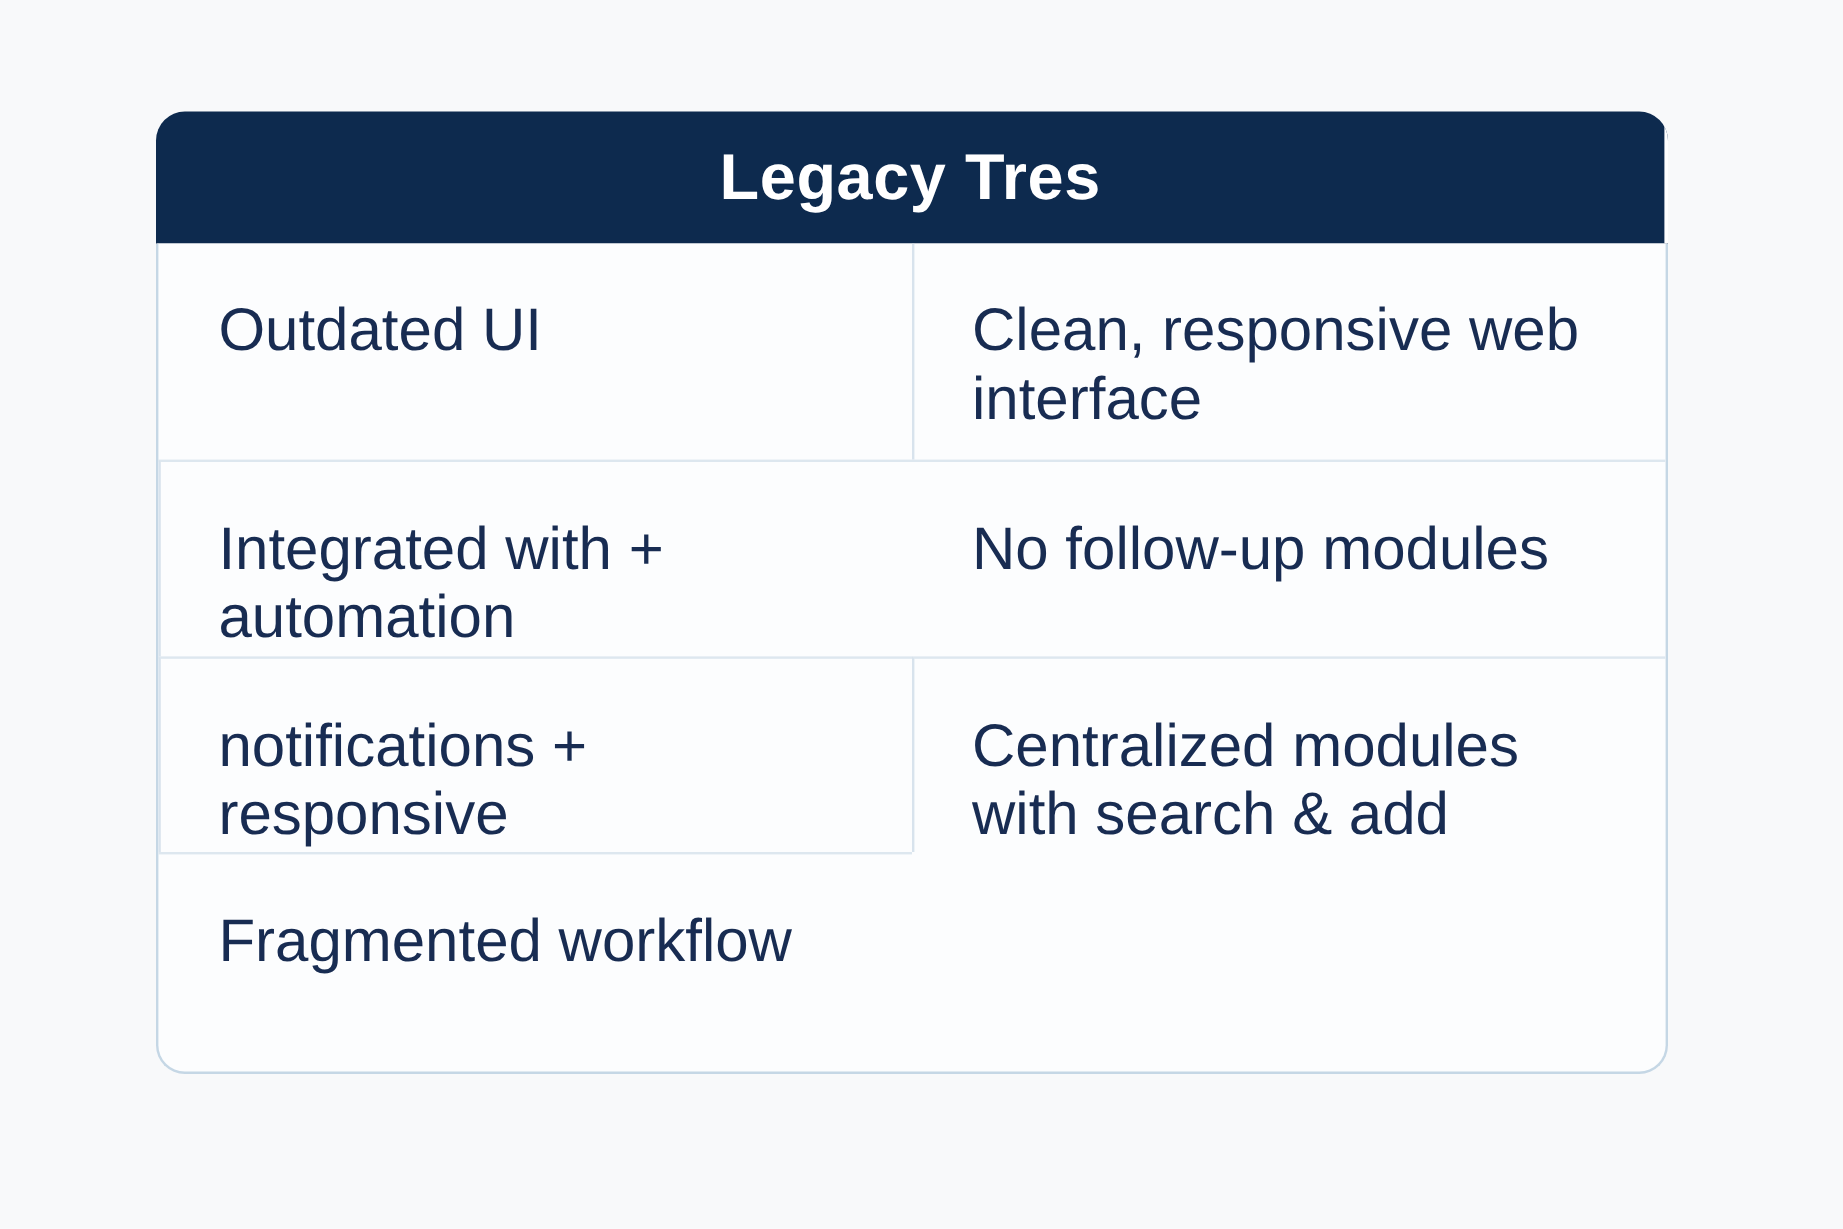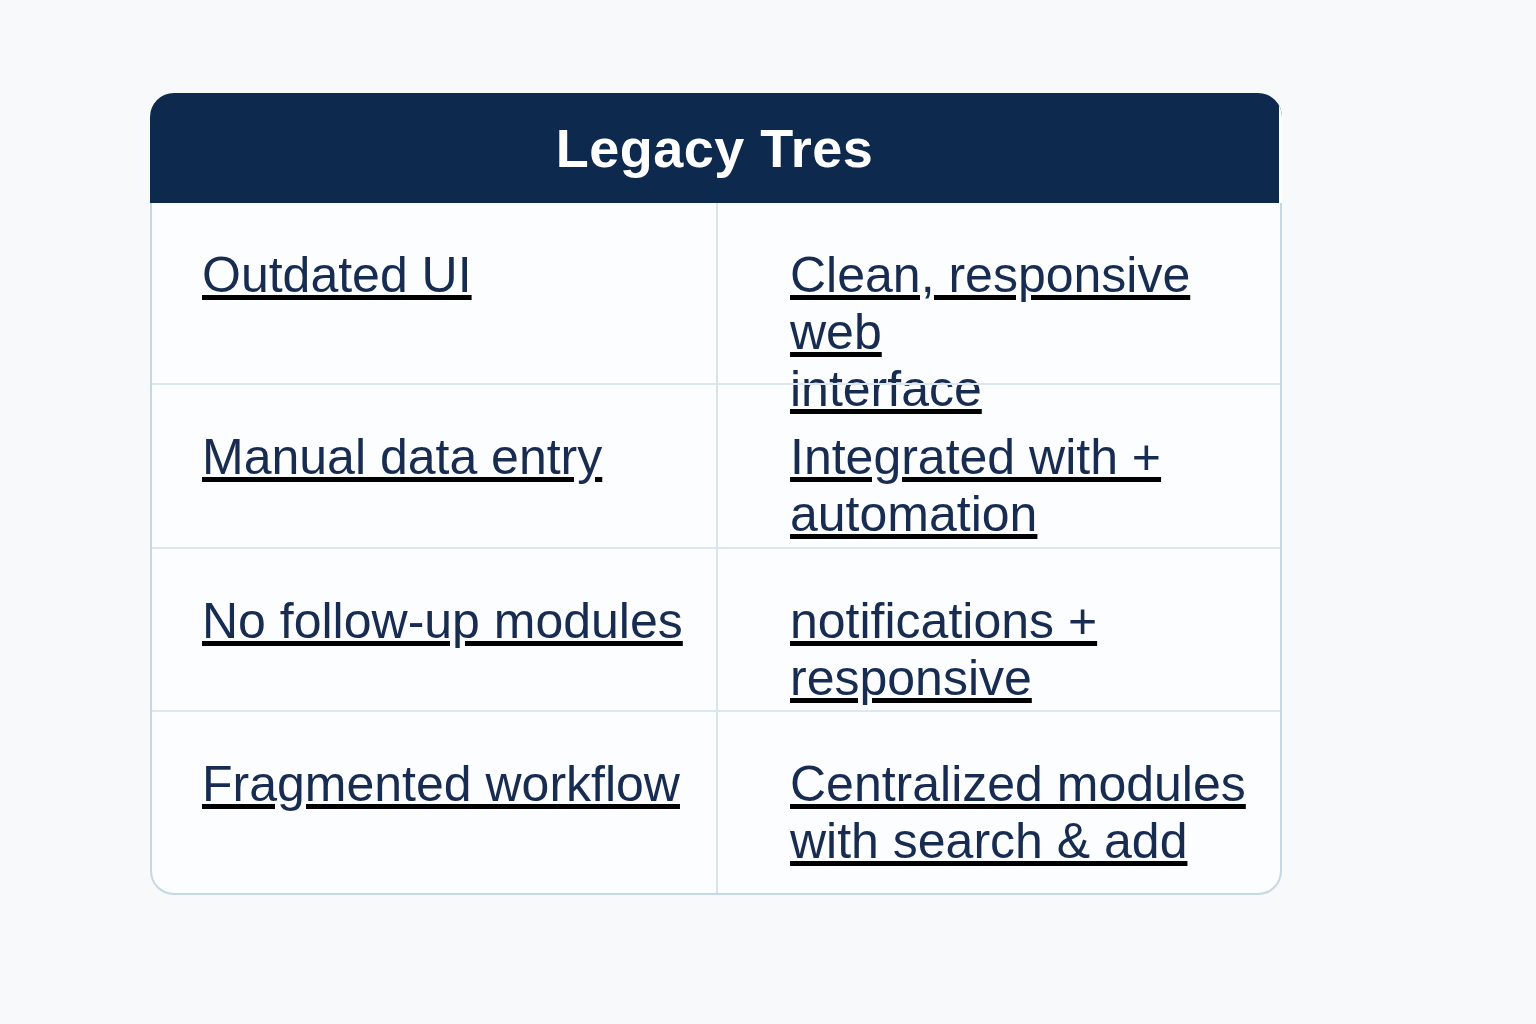--- a/index.html
+++ b/index.html
@@ -15,23 +15,23 @@
   *{margin:0;padding:0;box-sizing:border-box;}
   html,body{width:1536px;height:1024px;}
   body{
     background:var(--page-bg);
     font-family:"Liberation Sans","DejaVu Sans",sans-serif;
     position:relative;
     overflow:hidden;
   }
   .cmp-table{
     position:absolute;
-    left:150px;
+    left:130px;
     top:93px;
-    width:1132px;
+    width:1260px;
     height:802px;
   }
   .thead{
     display:flex;
     height:110px;
     background:var(--header-bg);
     border-radius:24px 24px 0 0;
     overflow:hidden;
   }
   .th{
@@ -52,32 +52,31 @@
   .tbody{
     display:grid;
     grid-template-columns:1fr 1fr;
     grid-template-rows:180px 164px 163px 1fr;
     height:692px;
     background:var(--cell-bg);
     border:2px solid var(--table-border);
     border-top:none;
     border-radius:0 0 24px 24px;
     overflow:hidden;
-    text-decoration:underline;
   }
   .td{
     font-size:50px;
     line-height:57px;
     color:var(--body-text);
     padding:44px 24px 0 50px;
     white-space:pre-line;
   }
   .td.col-right{
     border-left:2px solid var(--col-divider);
-    padding-left:72px;
+    padding-left:48px;
   }
   .td.not-first{
     border-top:2px solid var(--row-divider);
   }
 </style>
 </head>
 <body>
 
 <div class="cmp-table">
 
@@ -86,25 +85,24 @@
       <span>Legacy Tres</span>
     </div>
     <div class="th-divider"></div>
   </div>
 
   <div class="tbody">
     <div class="td col-left">Outdated UI</div>
     <div class="td col-right">Clean, responsive web
 interface</div>
 
-    <div class="td col-left not-first">Manual data entry</div>
     <div class="td col-right not-first">Integrated with +
 automation</div>
 
     <div class="td col-left not-first">No follow-up modules</div>
     <div class="td col-right not-first">notifications + responsive</div>
 
-    <div class="td col-left not-first">Fragmented workflow</div>
     <div class="td col-right not-first">Centralized modules
 with search &amp; add</div>
+    <div class="td col-left not-first">Fragmented workflow</div>
   </div>
 
 </div>
 
 </body></html>

